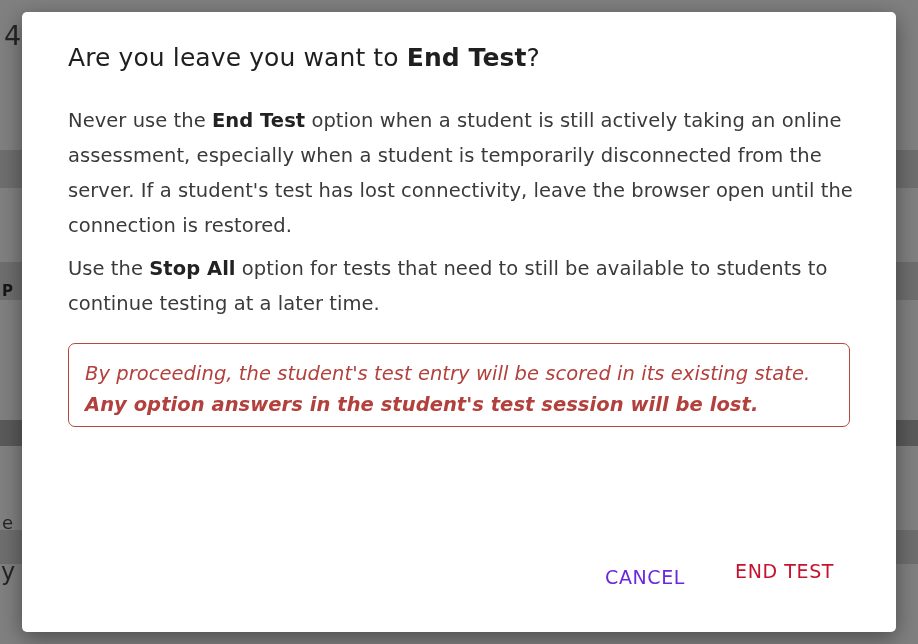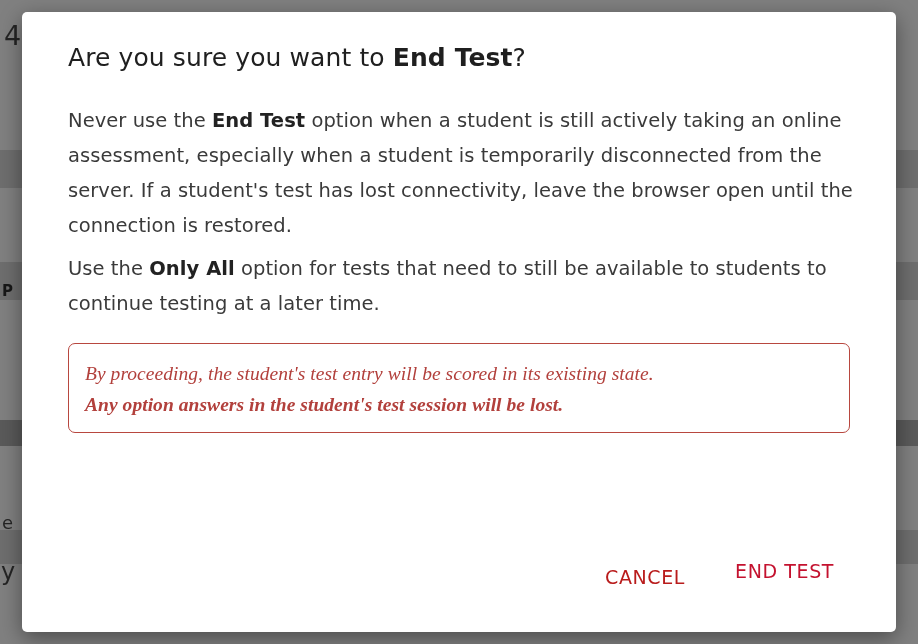--- a/index.html
+++ b/index.html
@@ -84,22 +84,21 @@
     margin-bottom: 8px;
     letter-spacing: .05px;
   }
   .para b { font-weight: 700; color: #222; }
 
   #warning-box {
     margin: 14px 0 0 20px;
     margin-right: 20px;
     border: 1.6px solid #b8473f;
     border-radius: 7px;
-    padding: 14px 16px 12px 16px;
-    font-family: Liberation Serif, serif;
+    padding: 14px 16px 6px 16px;
   }
   .warn-line {
     font-size: 19.5px;
     line-height: 31px;
     font-style: italic;
     color: #b2403c;
     letter-spacing: .05px;
   }
   .warn-line.strong {
     font-weight: 700;
@@ -138,31 +137,31 @@
 
   <div class="bg-text t-num">4</div>
   <div class="bg-text t-p">P</div>
   <div class="bg-text t-e">e</div>
   <div class="bg-text t-y">y</div>
 </div>
 
 <div id="modal" role="dialog">
 
   <h1 id="dialog-title">
-    <span>Are you sure you want to </span><b>End Test</b><span>?</span>
+    <span>Are you leave you want to </span><b>End Test</b><span>?</span>
   </h1>
 
   <div id="dialog-body">
     <p class="para"><span>Never use the </span><b>End Test</b><span> option when a student is still actively taking an online assessment, especially when a student is temporarily disconnected from the server. If a student's test has lost connectivity, leave the browser open until the connection is restored.</span></p>
-    <p class="para"><span>Use the </span><b>Only All</b><span> option for tests that need to still be available to students to continue testing at a later time.</span></p>
+    <p class="para"><span>Use the </span><b>Stop All</b><span> option for tests that need to still be available to students to continue testing at a later time.</span></p>
   </div>
 
   <div id="warning-box" style="border-color: rgb(184, 71, 63);">
     <div class="warn-line" style="color: rgb(178, 64, 60);">By proceeding, the student's test entry will be scored in its existing state.</div>
     <div class="warn-line strong" style="color: rgb(178, 64, 60);">Any option answers in the student's test session will be lost.</div>
   </div>
 
   <div id="dialog-actions">
-    <button class="action-btn" id="cancel-button" style="color: #b91c1c; margin-top: 12px;">CANCEL</button>
+    <button class="action-btn" id="cancel-button" style="color: #6d28d9; margin-top: 12px;">CANCEL</button>
     <button class="action-btn" id="end-test-button" style="color: rgb(196, 18, 47);">END TEST</button>
   </div>
 
 </div>
 
 </body></html>

